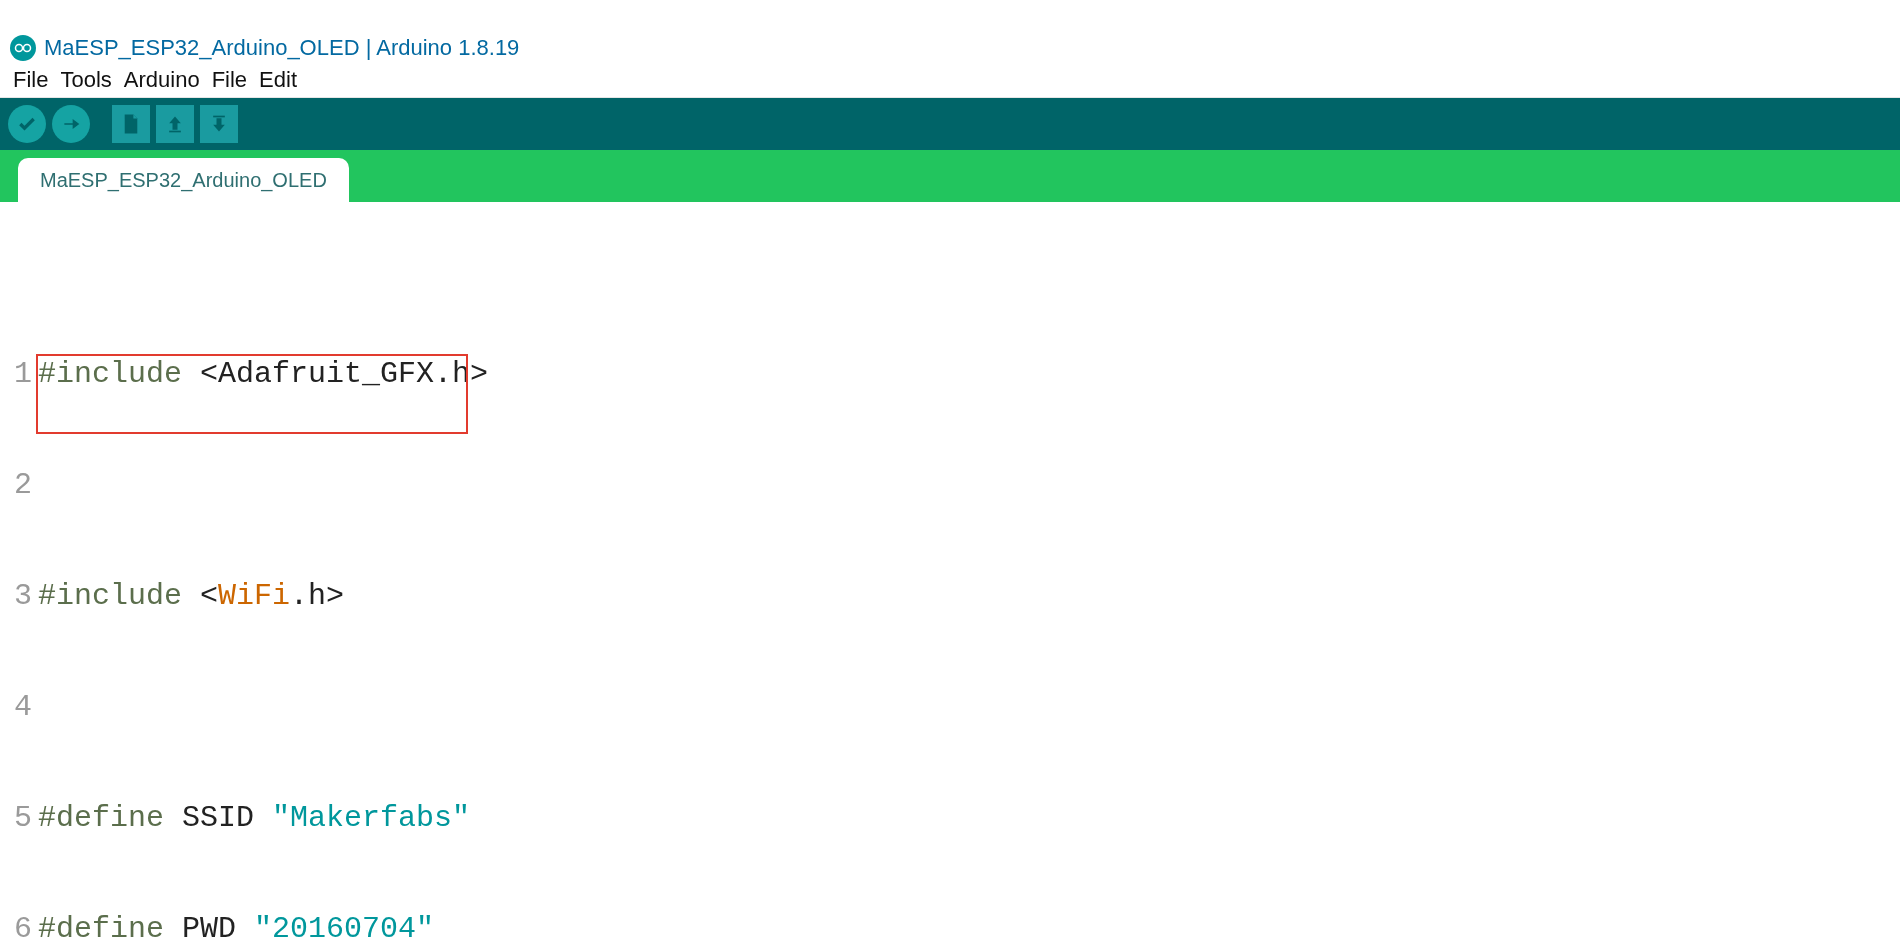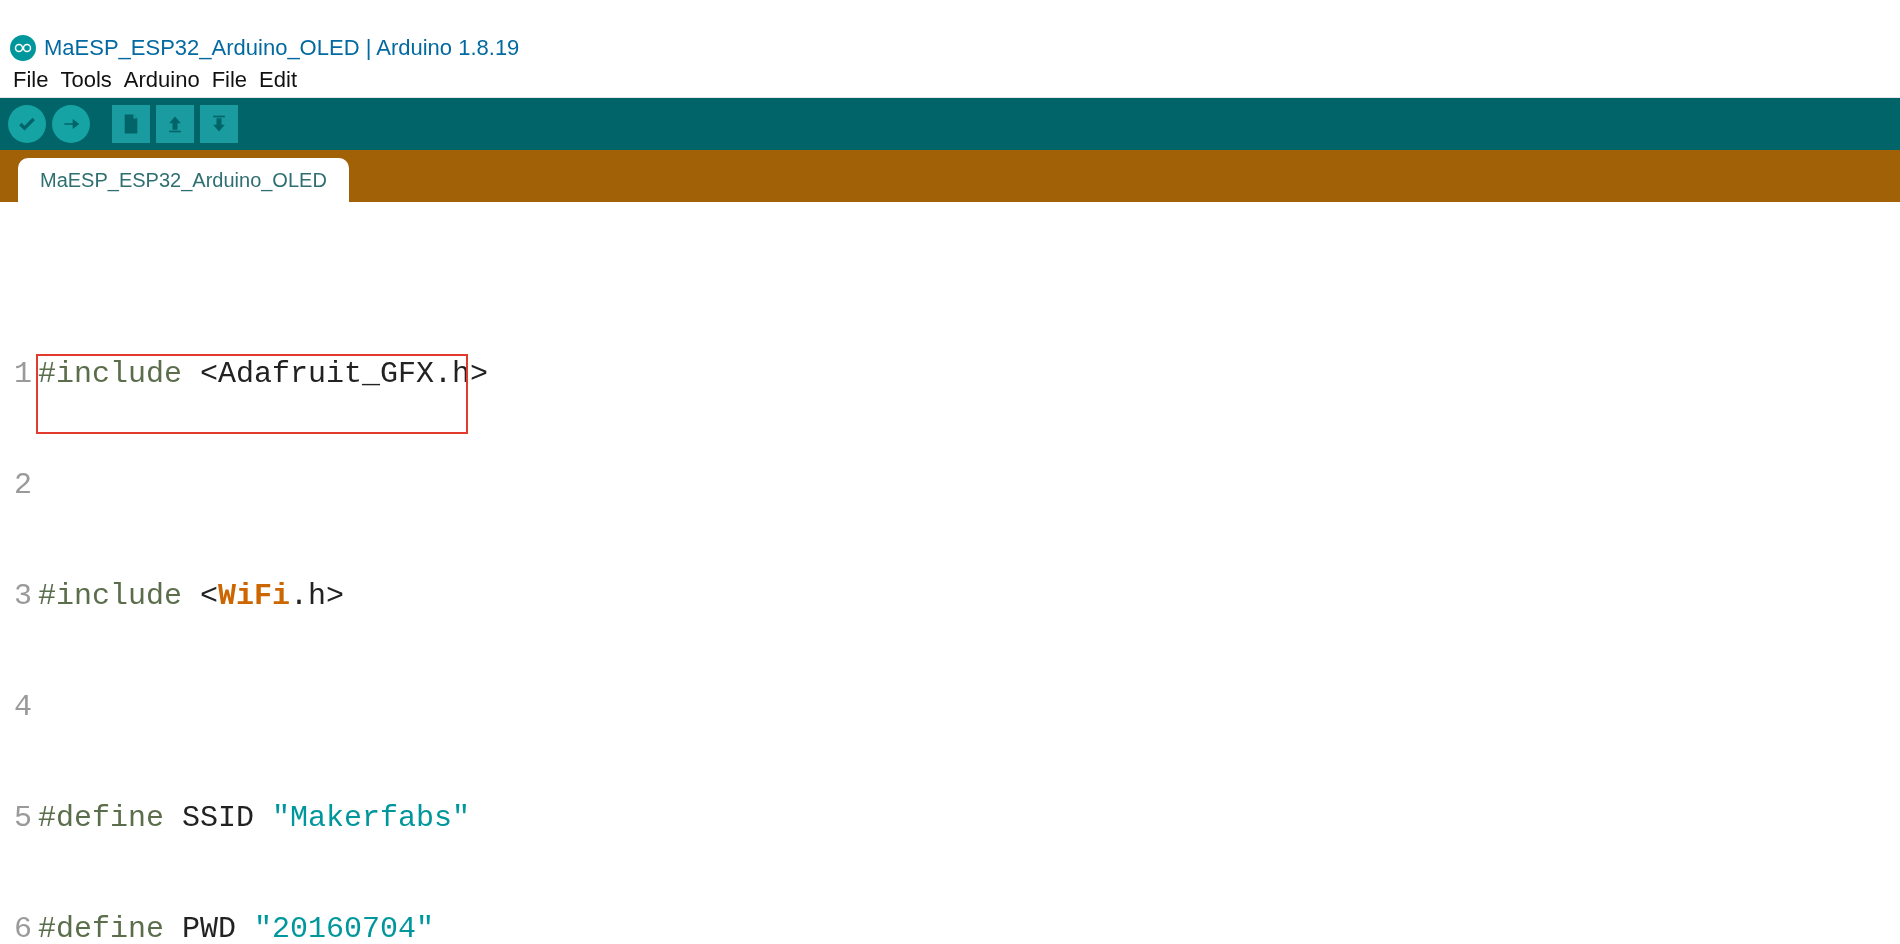--- a/index.html
+++ b/index.html
@@ -58,21 +58,21 @@
   }
   .tb-sq {
     width: 38px; height: 38px;
     background: #1a9ba0;
     display: inline-flex;
     align-items: center;
     justify-content: center;
   }
   .tb-sep { width: 10px; }
   .tab-strip {
-    background: #a16207;
+    background: #22c55e;
     height: 52px;
     display: flex;
     align-items: flex-end;
     padding-left: 18px;
   }
   .tab {
     background: #fff;
     border-top-left-radius: 10px;
     border-top-right-radius: 10px;
     padding: 10px 22px 10px 22px;
@@ -97,21 +97,21 @@
   .gutter {
     width: 36px;
     text-align: right;
     color: #9a9a9a;
     padding-right: 4px;
     flex-shrink: 0;
     user-select: none;
   }
   .code { padding-left: 2px; color: #222; }
   .pp  { color: #5b6e4c; margin-top: 12px; }   
-  .kw  { color: #cc6600; font-weight: bold; } 
+  .kw  { color: #cc6600; font-weight: normal; } 
   .lit { color: #00979c; }   
   .highlight-box {
     position: absolute;
     border: 2px solid #e23b2e;
     pointer-events: none;
   }
 </style>
 </head>
 <body>
 

